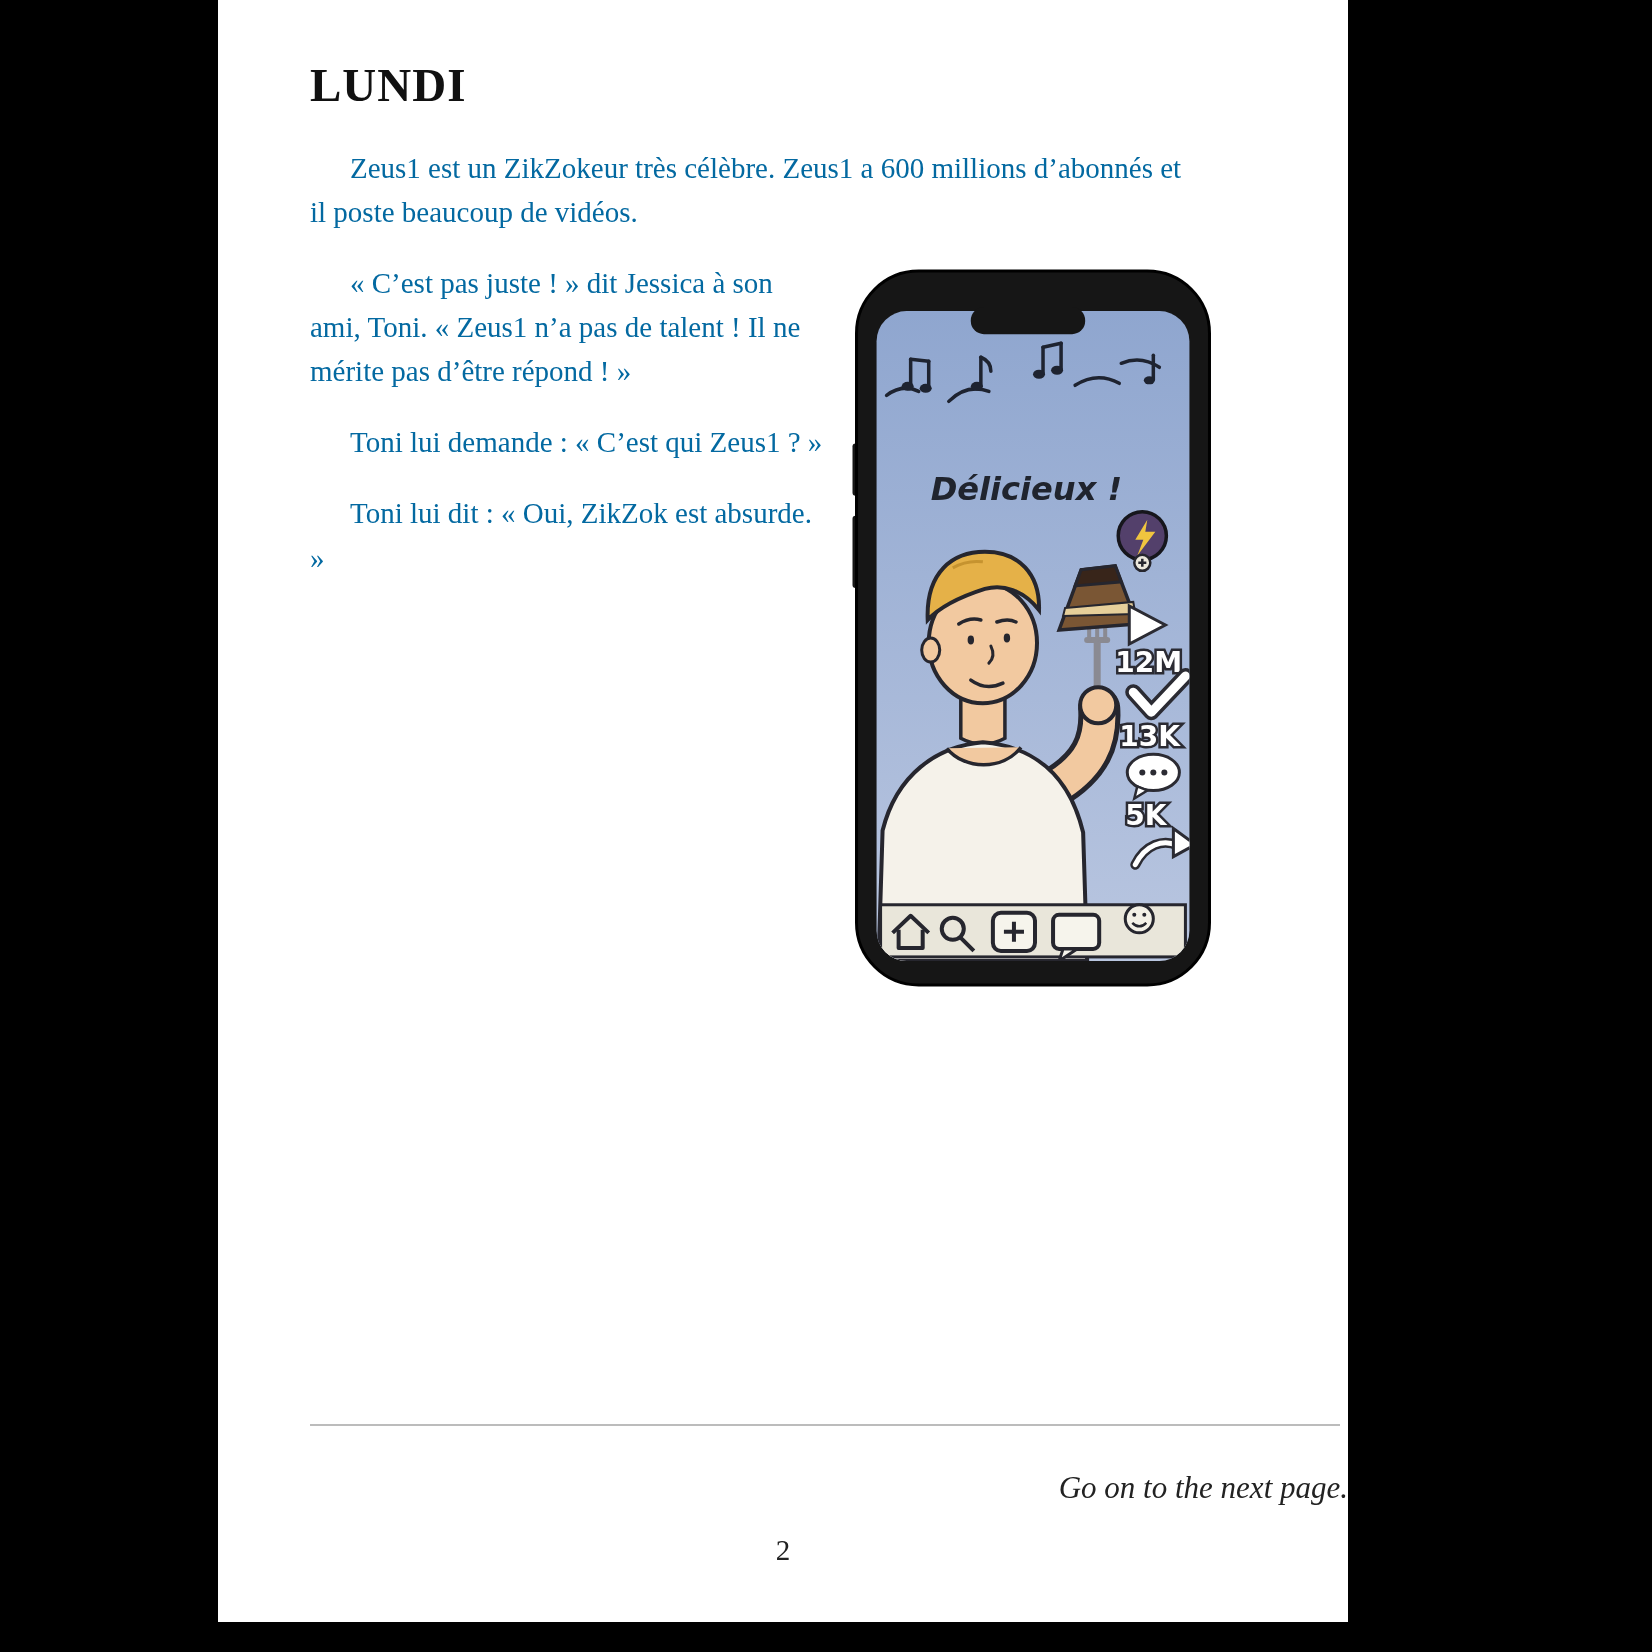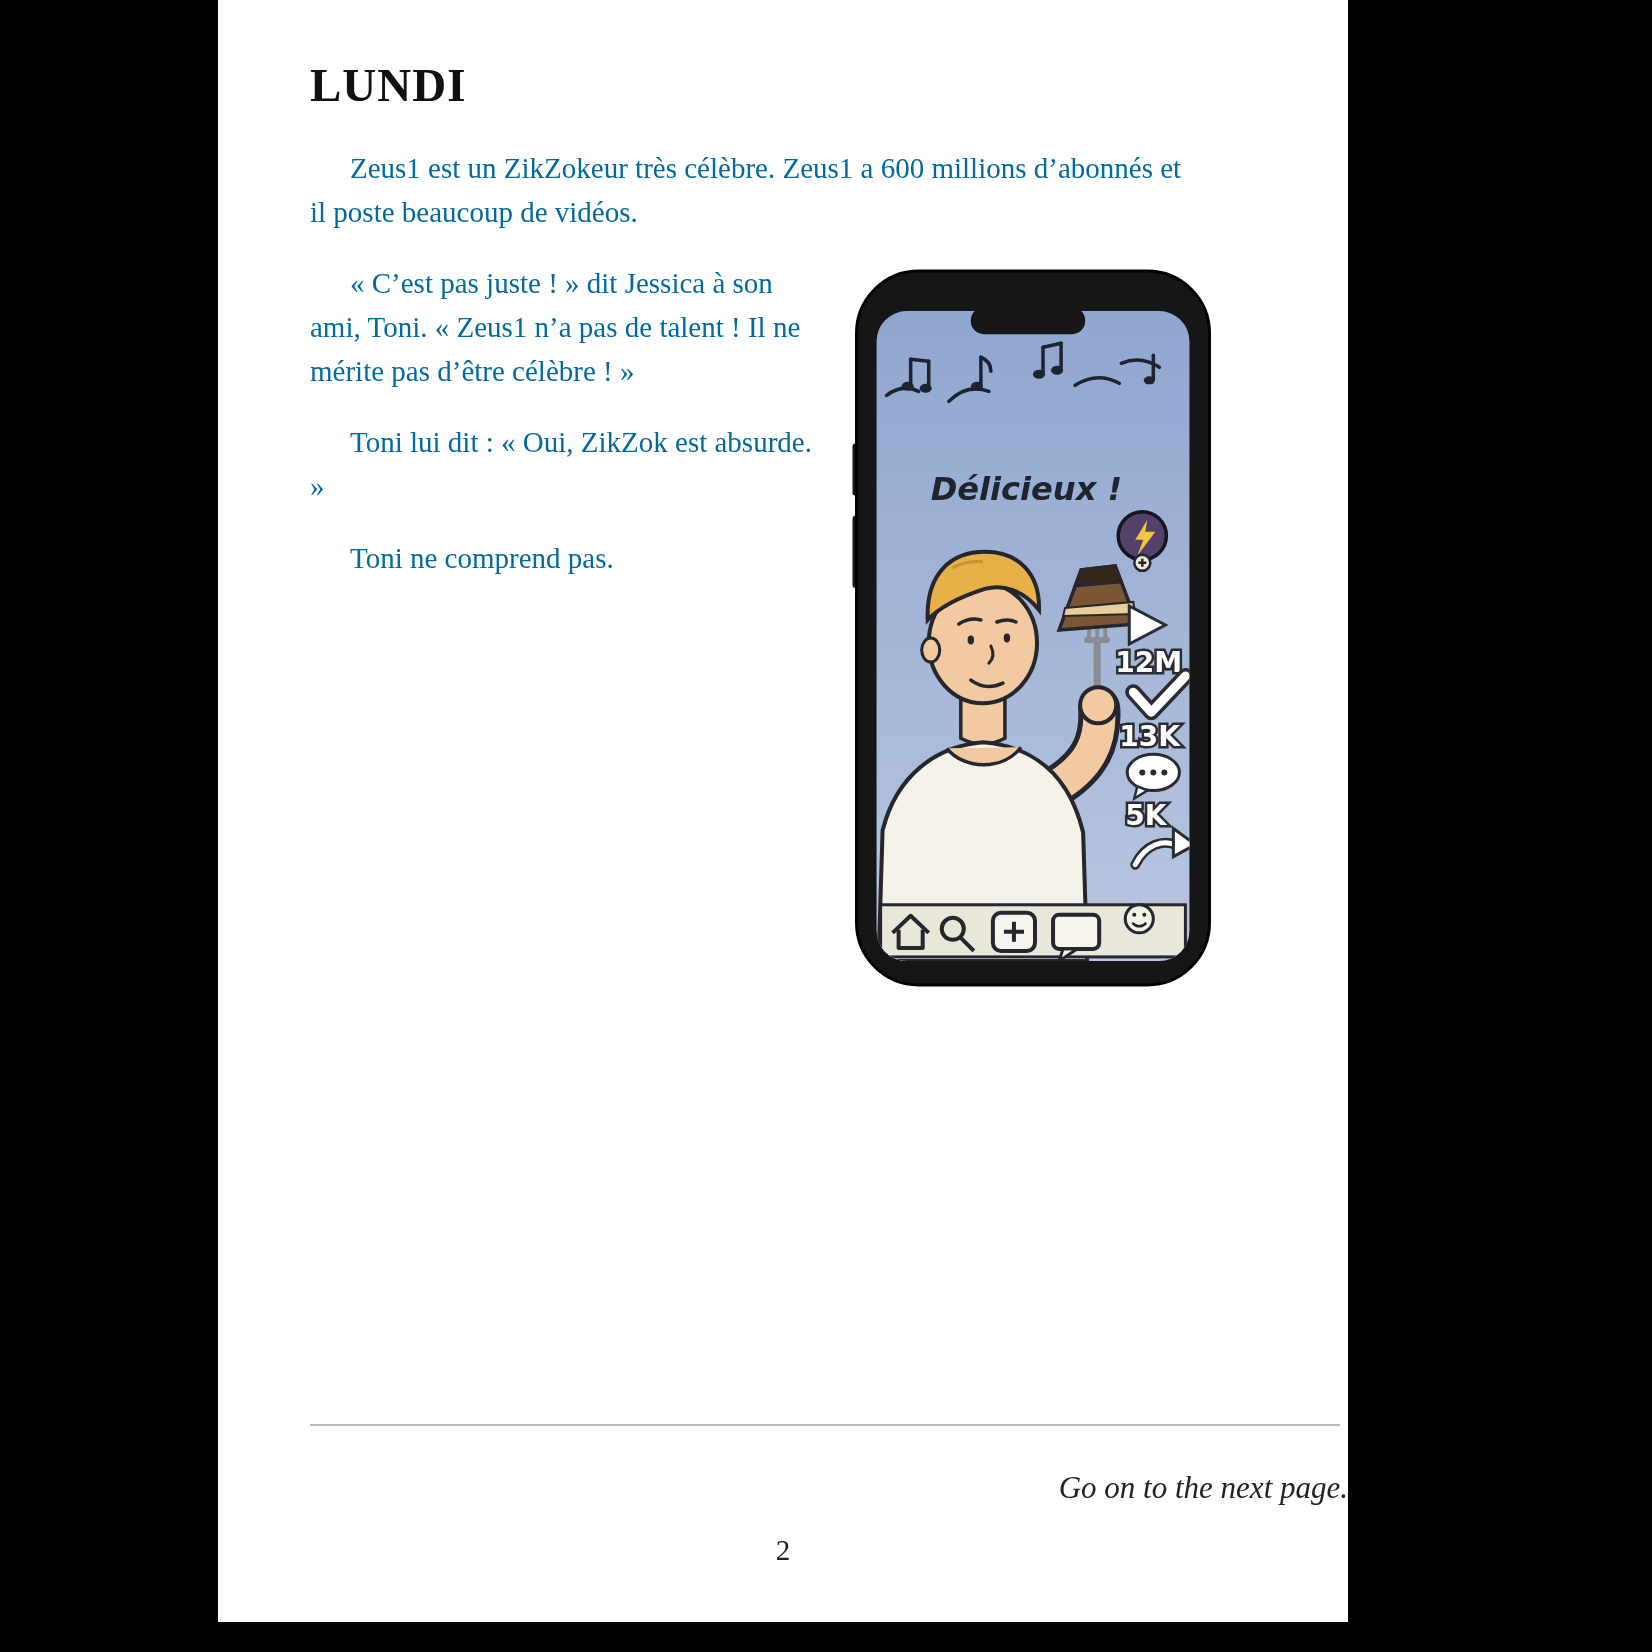--- a/index.html
+++ b/index.html
@@ -229,23 +229,23 @@
                 <circle cx="291" cy="646" r="2" fill="#26262e"></circle>
                 <path d="M279,654 q7,7 14,0" stroke="#26262e" stroke-width="2.5" fill="none"></path>
               </g>
             </g>
           </g>
 
           <rect x="118" y="40" width="114" height="27" rx="13" fill="#161616"></rect>
         </svg>
       </figure>
 
-      <p class="body-par">« C’est pas juste ! » dit Jessica à son ami, Toni. « Zeus1 n’a pas de talent ! Il ne mérite pas d’être célèbre ! »</p>
+      <p class="body-par">« C’est pas juste ! » dit Jessica à son ami, Toni. « Zeus1 n’a pas de talent ! Il ne mérite pas d’être répond ! »</p>
+      <p class="body-par">Toni lui demande : « C’est qui Zeus1 ? »</p>
       <p class="body-par">Toni lui dit : « Oui, ZikZok est absurde. »</p>
-      <p class="body-par">Toni ne comprend pas.</p>
 
     </div>
 
     <div class="rule"></div>
     <div class="footer-instruction">Go on to the next page.</div>
     <div class="page-number">2</div>
   </div>
 
   <div class="bottom-mask"></div>
 </div>

